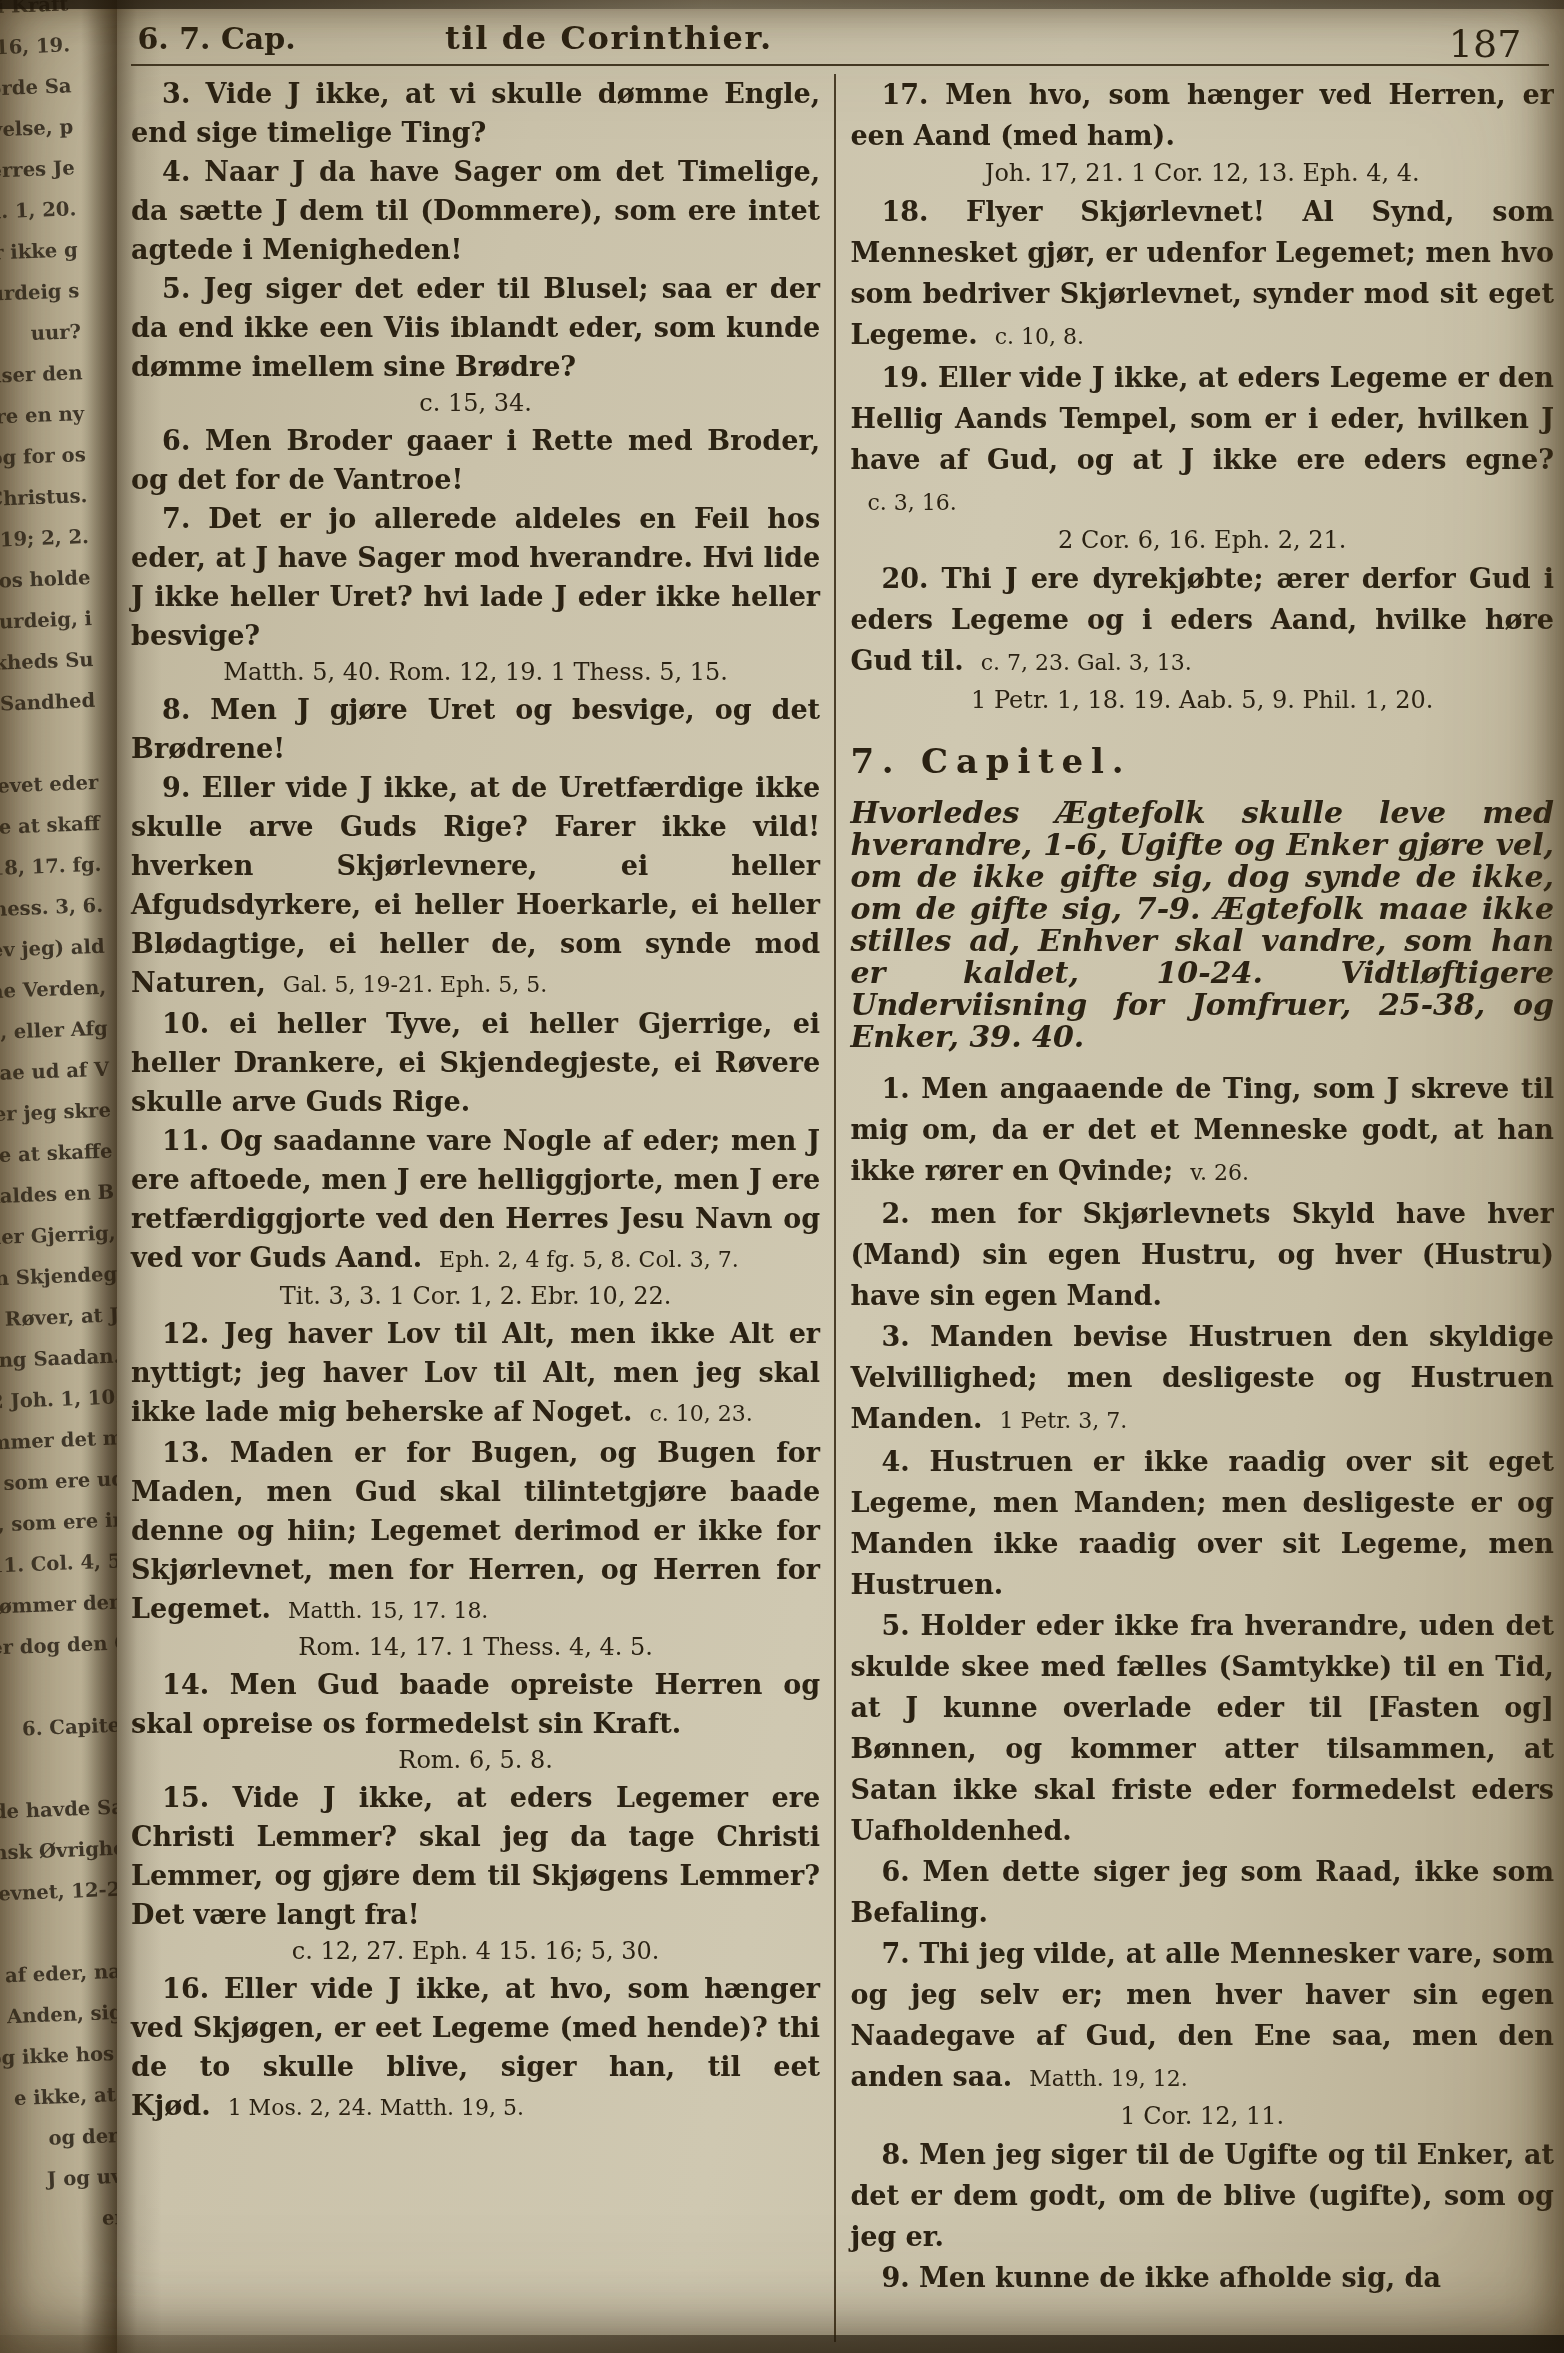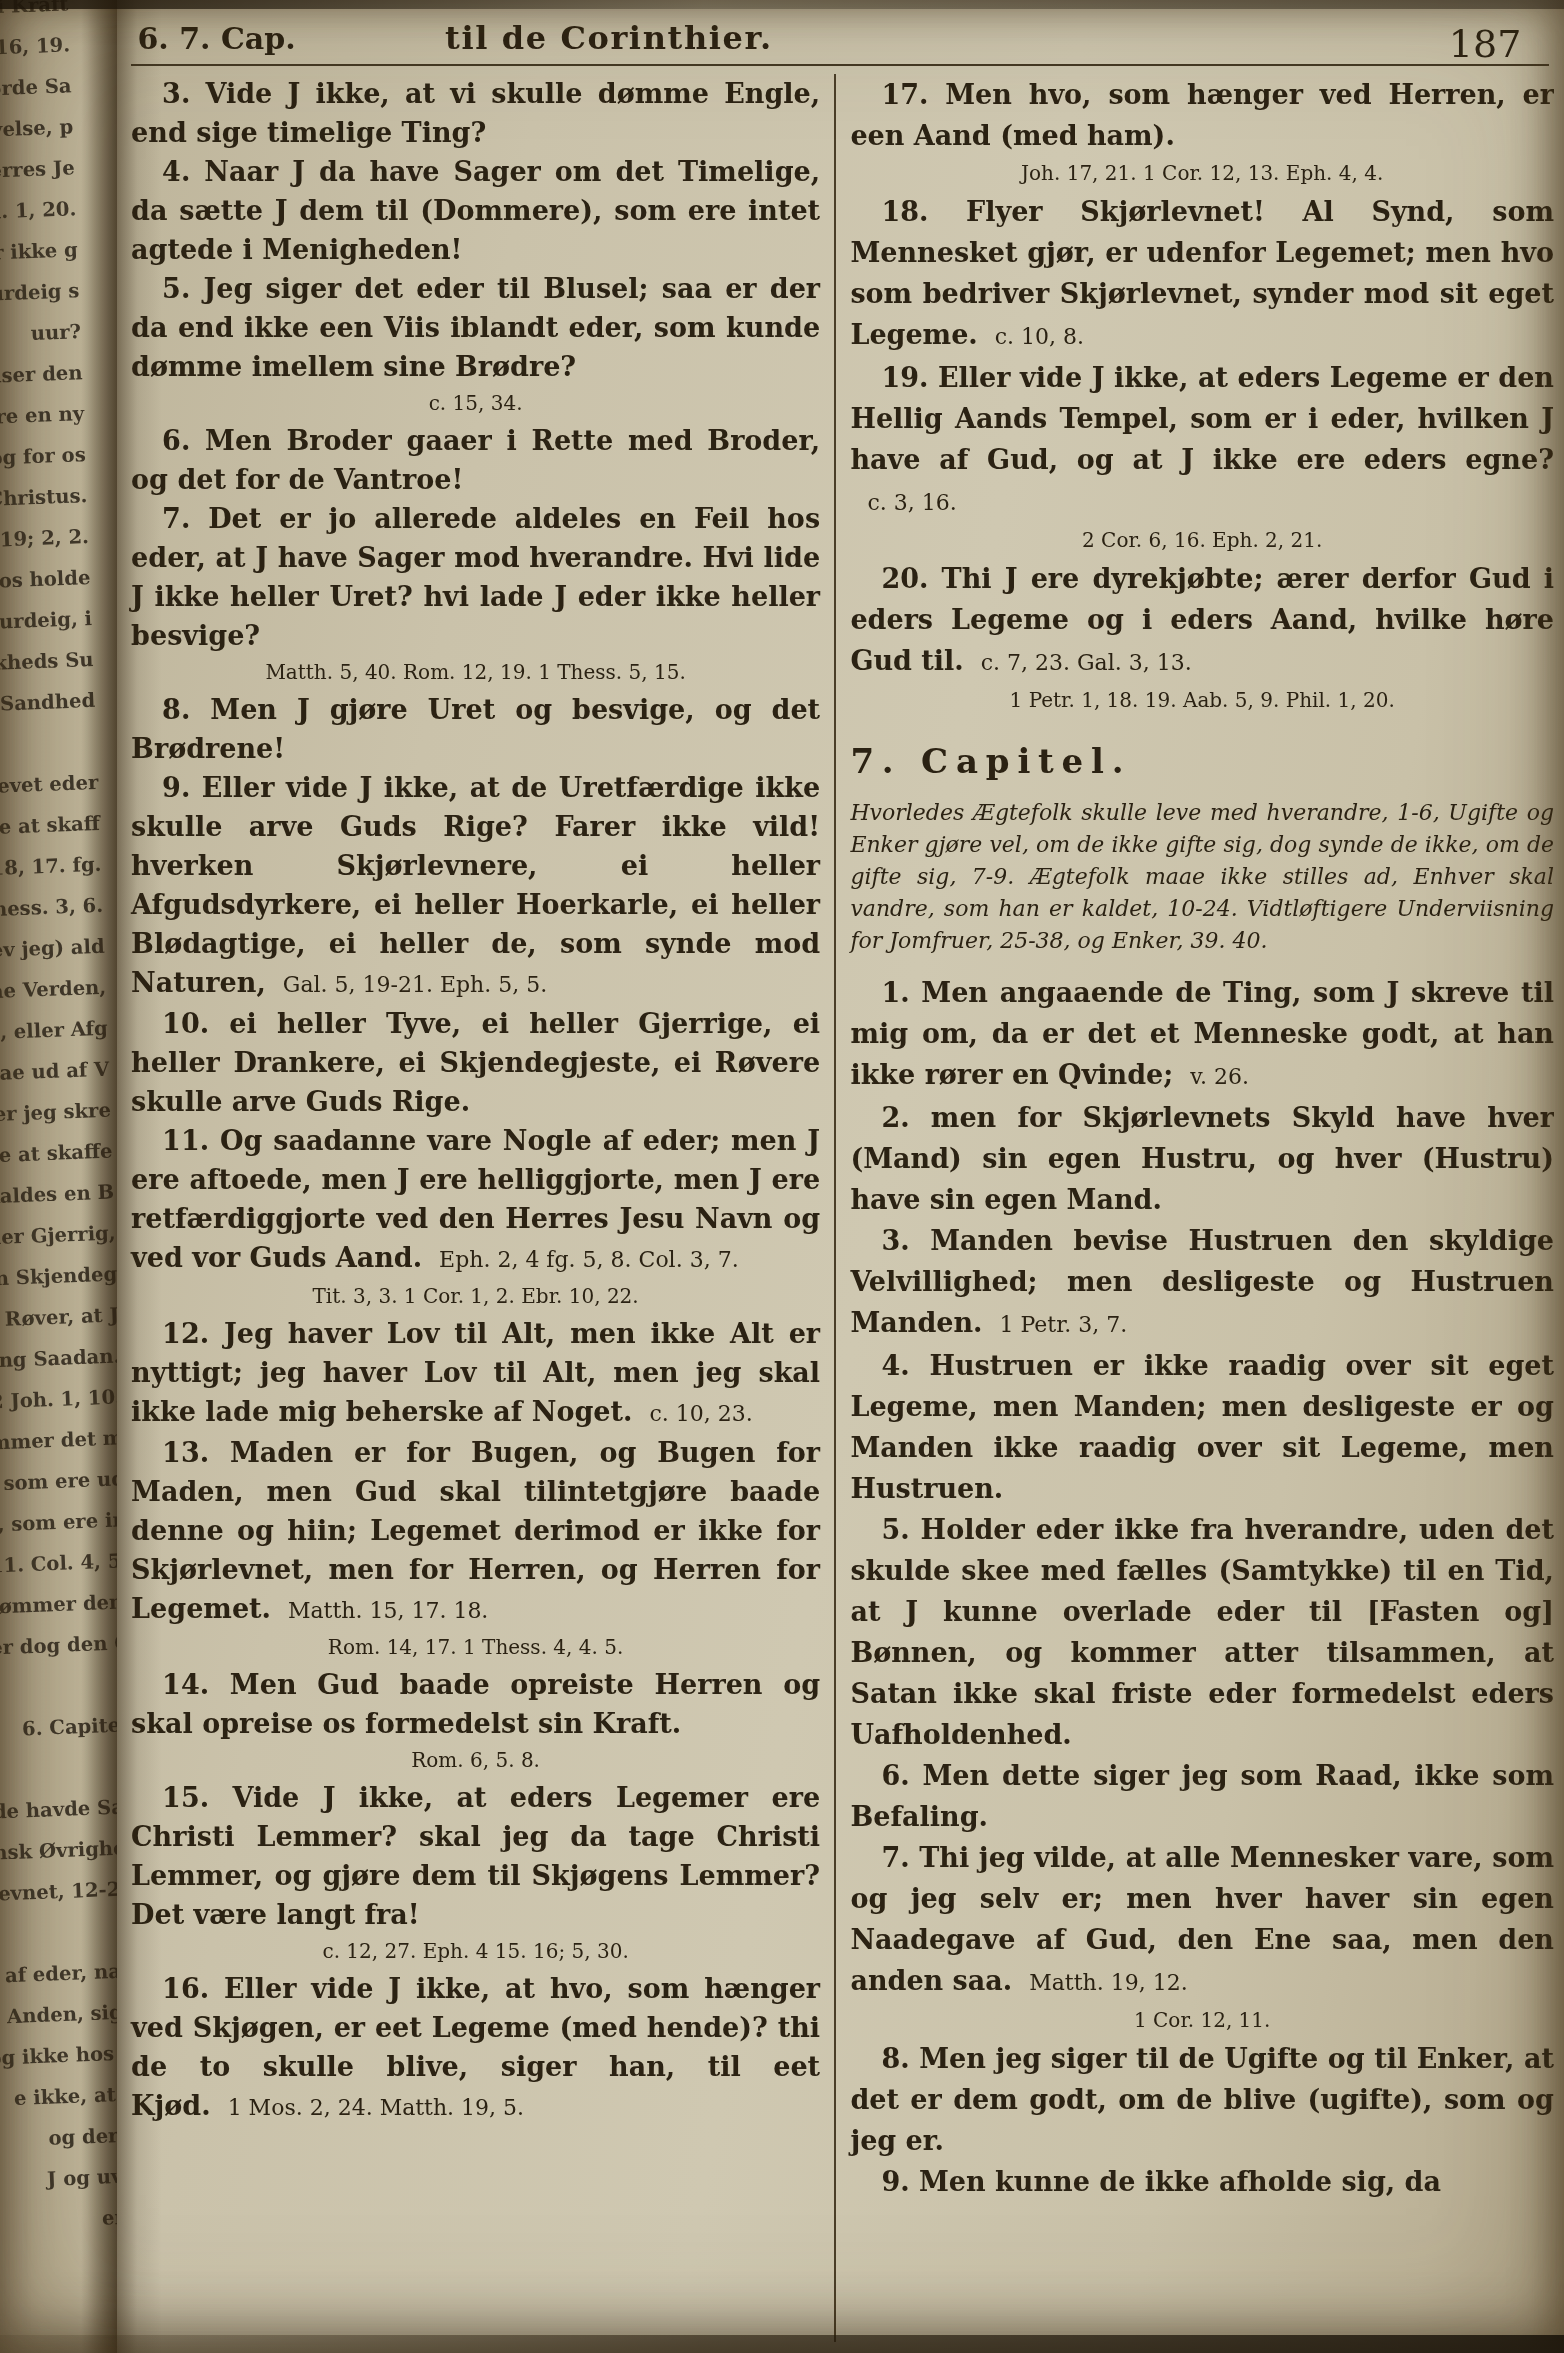--- a/index.html
+++ b/index.html
@@ -135,36 +135,36 @@
   .col--right .verse { line-height: 41px; }
   .endref {
     font-weight: normal;
     font-size: 22px;
     margin-left: 17px;
     white-space: nowrap;
   }
   .refline {
     margin: 0;
     text-align: center;
-    font-size: 20px;
+    font-size: 24px;
     line-height: 35px;
     font-weight: normal;
   }
   .chapter-heading {
     margin: 23.5px 0 15.6px 0;
     text-align: left;
     font-size: 34px;
     font-weight: bold;
     letter-spacing: 7.8px;
   }
   .summary {
     margin: 3.1px 0 15.6px 0;
     font-style: italic;
-    font-weight: normal;
-    font-size: 22px;
+    font-weight: bold;
+    font-size: 30px;
     line-height: 32px;
     text-align: justify;
   }
 </style>
 </head>
 <body>
 
 <div class="scan">
 
   <div class="margin-strip">

